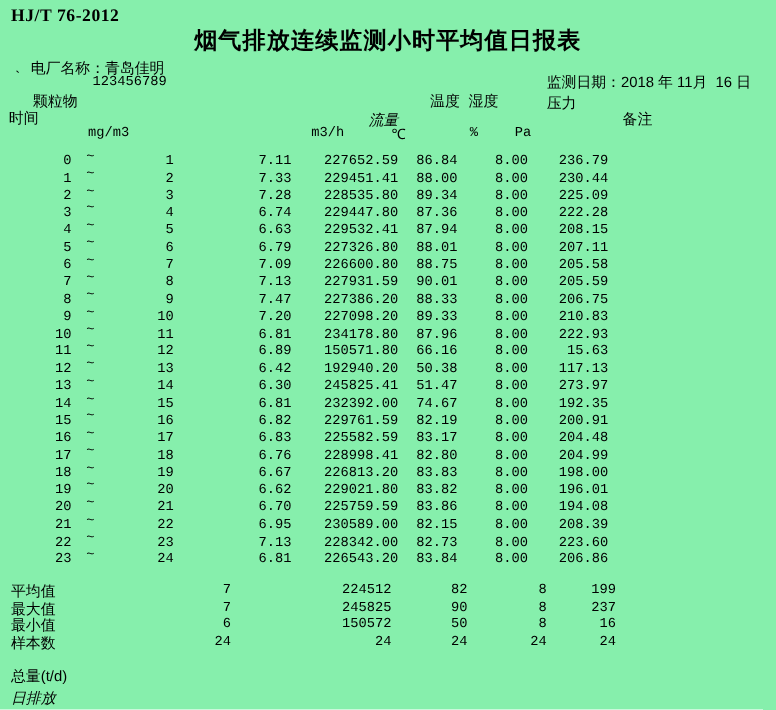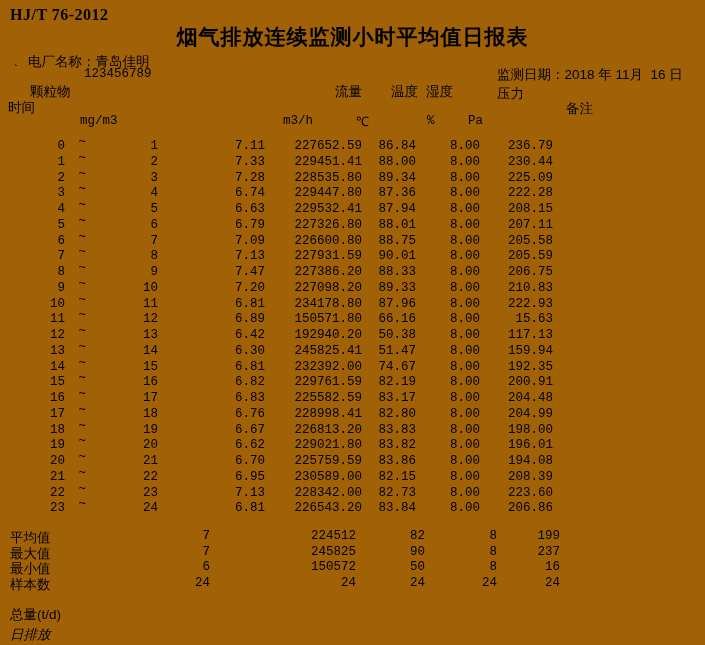--- a/index.html
+++ b/index.html
@@ -1,31 +1,31 @@
 <!DOCTYPE html>
 <html><head>
 <meta charset="utf-8">
 <style>
   html,body{margin:0;padding:0;background:#fff;}
   .page{
-    position:relative;width:705px;height:645px;background:#a16207;
+    position:relative;width:705px;height:645px;background:#86efac;
     font-family:"Liberation Sans","DejaVu Sans",sans-serif;color:#000;
     overflow:hidden;
   }
   .abs{position:absolute;white-space:pre;}
   .std{left:10px;top:6px;font-size:16px;font-weight:bold;font-family:"Liberation Serif","DejaVu Serif",serif;letter-spacing:0.5px;}
   .title{left:0;top:23px;width:705px;text-align:center;font-size:21px;font-weight:bold;letter-spacing:1px;}
   .lbl{font-size:13.5px;}
   .num{font-family:"Liberation Mono","DejaVu Sans Mono",monospace;font-size:12.5px;}
   .plant{left:28px;top:53px;text-align:right;}
   .mark{left:12px;top:63px;font-size:13px;}
   .pcode{left:84px;top:67px;}
   .mdate{left:497px;top:66px;}
   .h-part{left:30px;top:83px;}
-  .h-flow{left:335px;top:83px;}
+  .h-flow{left:335px;top:101px;font-style:italic;}
   .h-temp{left:391px;top:83px;font-family:Liberation Serif, serif;}
   .h-hum{left:426px;top:83px;}
   .h-pres{left:497px;top:85px;}
   .h-time{left:8px;top:99px;}
   .h-rem{left:566px;top:100px;}
   .u-pm{left:80px;top:114px;}
   .u-flow{left:283px;top:114px;}
   .u-temp{left:356px;top:112px;font-size:13px;font-family:"Liberation Mono","DejaVu Sans Mono",monospace;}
   .u-hum{left:427px;top:114px;}
   .u-pres{left:468px;top:114px;}
@@ -207,21 +207,21 @@
         <span class="c-pres">117.13</span>
       </div>
       <div class="row" style="top: 343.75px;">
         <span class="c-hs">13</span>
         <span class="c-tl">~</span>
         <span class="c-he">14</span>
         <span class="c-pm">6.30</span>
         <span class="c-flow">245825.41</span>
         <span class="c-temp">51.47</span>
         <span class="c-hum">8.00</span>
-        <span class="c-pres">159.94</span>
+        <span class="c-pres">273.97</span>
       </div>
       <div class="row" style="top: 359.5px;">
         <span class="c-hs">14</span>
         <span class="c-tl">~</span>
         <span class="c-he">15</span>
         <span class="c-pm">6.81</span>
         <span class="c-flow">232392.00</span>
         <span class="c-temp">74.67</span>
         <span class="c-hum">8.00</span>
         <span class="c-pres">192.35</span>

